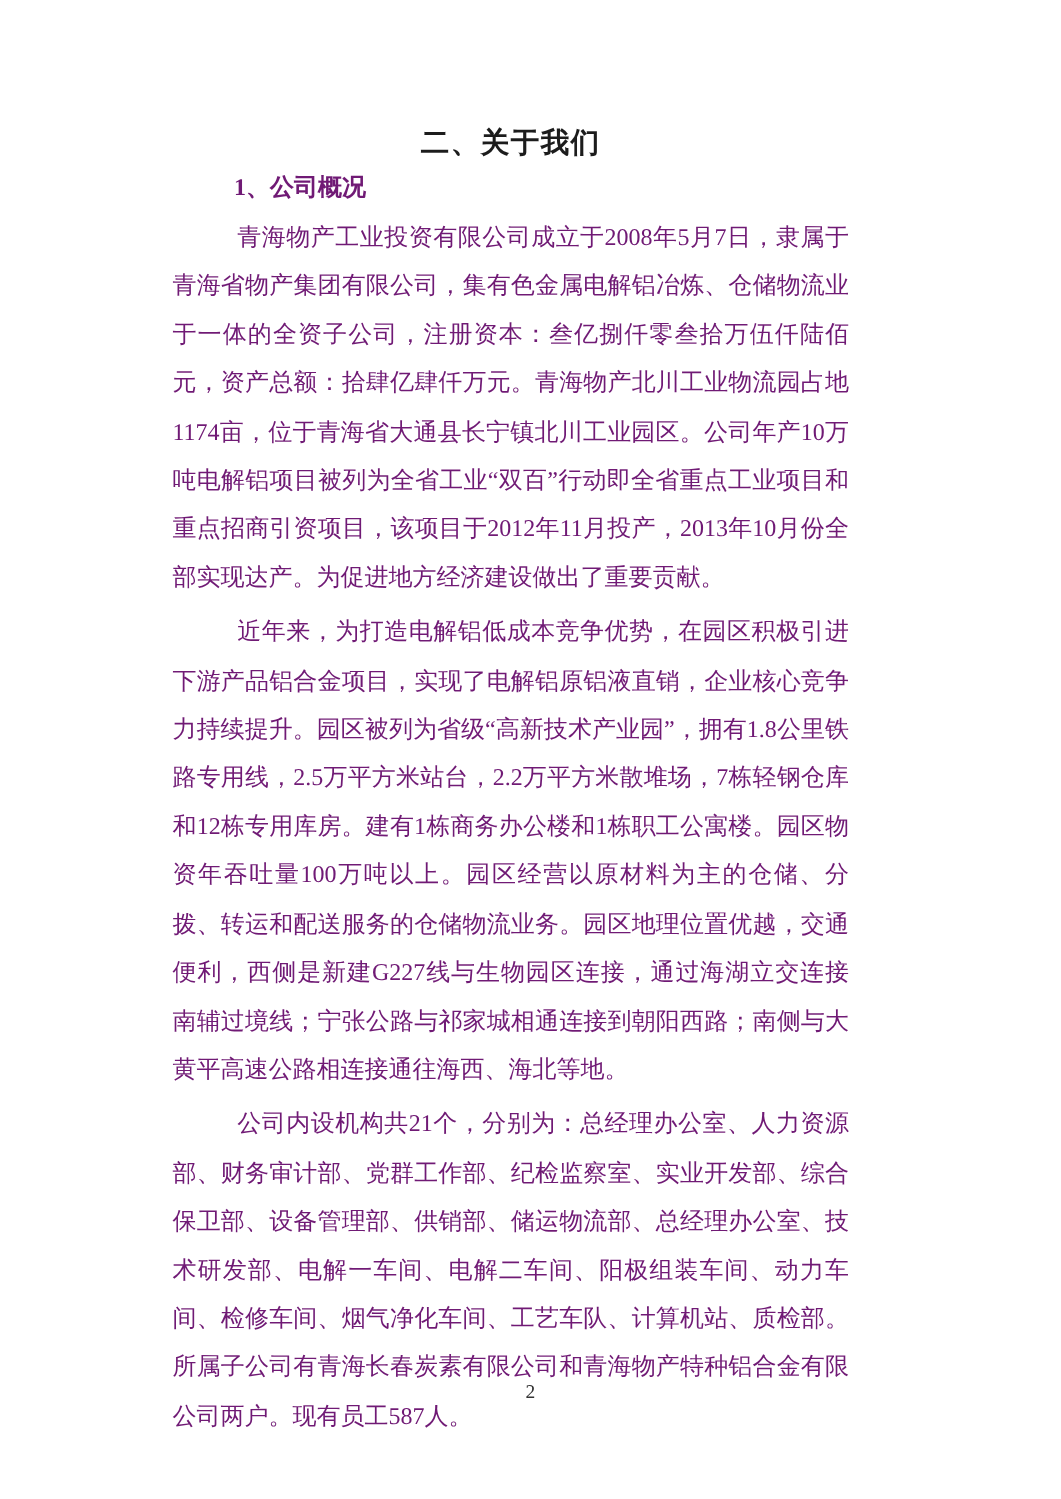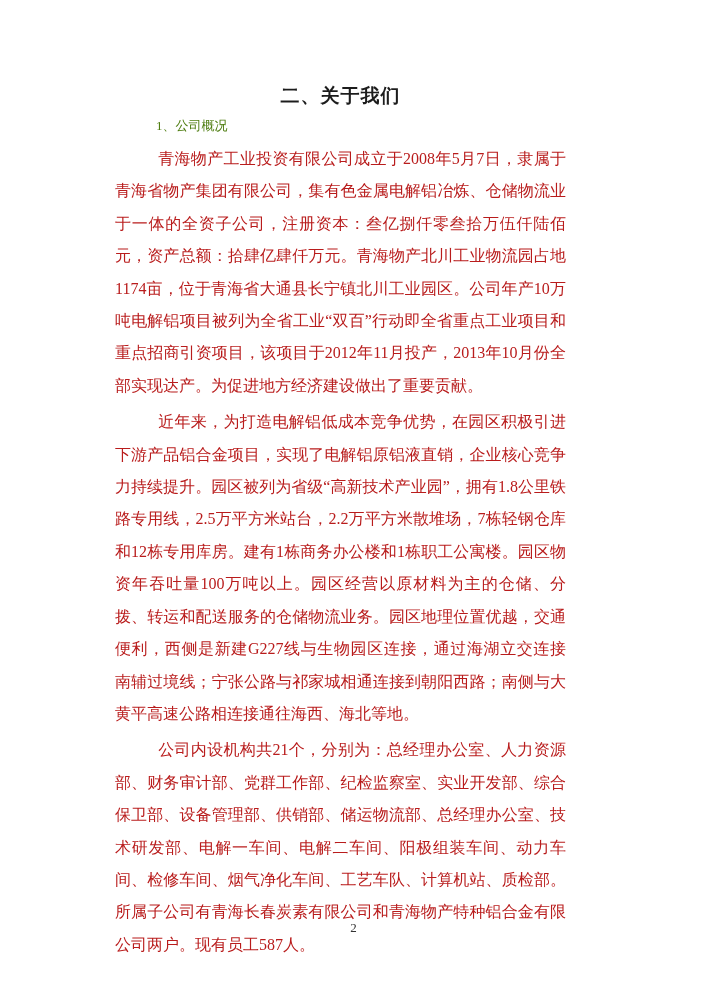--- a/index.html
+++ b/index.html
@@ -26,32 +26,32 @@
     font-weight: 700;
     font-size: 19px;
     line-height: 24px;
     color: #1c1c1c;
     letter-spacing: 1px;
   }
   .section-heading {
     margin: 9px 0 0 0;
     padding-left: 41px;
     font-family: "Liberation Serif", "DejaVu Serif", serif;
-    font-weight: 400;
-    font-size: 13px;
+    font-weight: 700;
+    font-size: 16px;
     line-height: 18px;
-    color: #4d7c0f;
+    color: #701a75;
   }
   .body-para {
     margin: 4px 0 0 0;
     font-size: 16px;
     line-height: 32.4px;
     text-align: justify;
     text-indent: 2.7em;
-    color: #b91c1c;
+    color: #701a75;
     word-break: break-all;
   }
   .body-para.first {
     margin-top: 8px;
   }
   .page-number {
     position: absolute;
     left: 0;
     right: 0;
     top: 920px;

